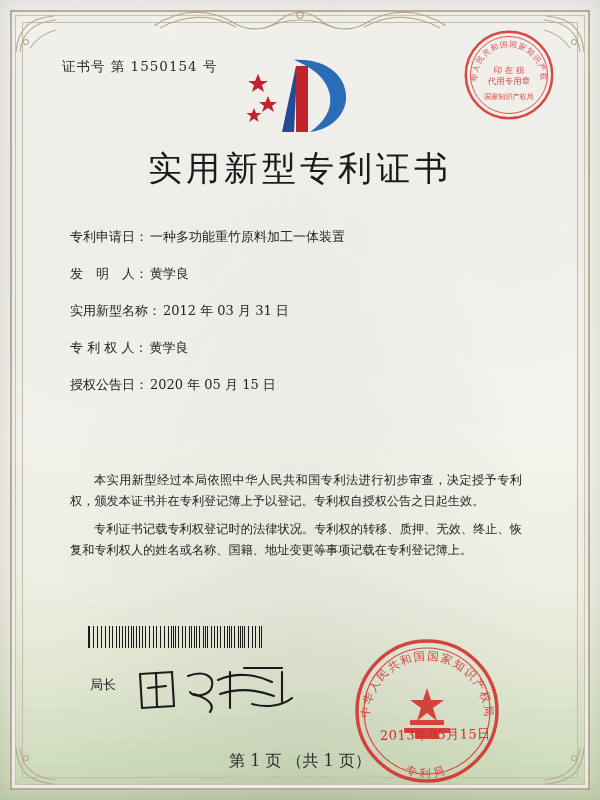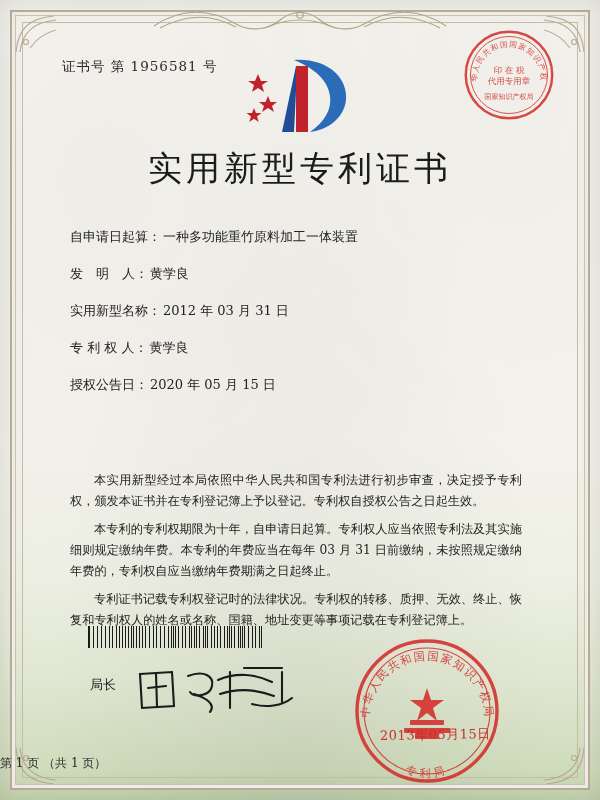--- a/index.html
+++ b/index.html
@@ -208,22 +208,23 @@
     color: #c9302c;
     letter-spacing: .5px;
     transform: rotate(-1deg);
   }
 
   .footer {
     position: absolute;
     bottom: 28px;
     left: 0;
     width: 100%;
-    font-family: "DejaVu Serif", serif;
-    font-size: 12px;
+    text-align: center;
+    font-family: "DejaVu Serif", serif;
+    font-size: 16px;
     color: #2b2b2b;
   }
   .edge-shadow {
     position: absolute;
     inset: 0;
     box-shadow: inset 0 0 26px rgba(90,85,70,.18);
     pointer-events: none;
   }
 </style>
 </head>
@@ -281,21 +282,21 @@
       <g fill="none" stroke="currentColor" stroke-width="1.2">
         <path d="M2 38 C 4 14, 16 4, 40 2"></path>
         <path d="M6 38 C 8 18, 20 8, 42 6"></path>
         <circle cx="12" cy="28" r="2.5"></circle>
       </g>
     </svg>
   </div>
 
   <div class="cert-no">
     <span>证书号</span>
-    <span>第 1956581 号</span>
+    <span>第 1550154 号</span>
   </div>
 
   <div class="seal-top">
     <svg viewBox="0 0 100 100" width="94" height="94">
       <circle cx="50" cy="50" r="46" fill="none" stroke="#d4322e" stroke-width="2.6"></circle>
       <circle cx="50" cy="50" r="41" fill="none" stroke="#d4322e" stroke-width="1"></circle>
       <path id="arcTop" d="M 16 54 A 34 34 0 0 1 84 54" fill="none"></path>
       <text class="seal-text" font-size="8.2" letter-spacing="1.2">
         <textPath href="#arcTop" startOffset="50%" text-anchor="middle">中华人民共和国国家知识产权局</textPath>
       </text>
@@ -315,21 +316,21 @@
         <polygon points="32,44 34.5,50 41,50 36,54 38,60 32,56 26,60 28,54 23,50 29.5,50"></polygon>
         <polygon points="18,56 20,61 25.5,61 21,64.5 22.7,70 18,66.8 13.3,70 15,64.5 10.5,61 16,61"></polygon>
       </g>
     </svg>
   </div>
 
   <div class="title">实用新型专利证书</div>
 
   <div class="fields">
     <div class="field-row">
-      <span class="field-label">自申请日起算：</span>
+      <span class="field-label">专利申请日：</span>
       <span class="field-value">一种多功能重竹原料加工一体装置</span>
     </div>
     <div class="field-row">
       <span class="field-label">发　明　人：</span>
       <span class="field-value">黄学良</span>
     </div>
     <div class="field-row">
       <span class="field-label">实用新型名称：</span>
       <span class="field-value">2012 年 03 月 31 日</span>
     </div>
@@ -338,21 +339,20 @@
       <span class="field-value">黄学良</span>
     </div>
     <div class="field-row compact">
       <span class="field-label">授权公告日：</span>
       <span class="field-value">2020 年 05 月 15 日</span>
     </div>
   </div>
 
   <div class="body-text">
     <p>本实用新型经过本局依照中华人民共和国专利法进行初步审查，决定授予专利权，颁发本证书并在专利登记簿上予以登记。专利权自授权公告之日起生效。</p>
-    <p>本专利的专利权期限为十年，自申请日起算。专利权人应当依照专利法及其实施细则规定缴纳年费。本专利的年费应当在每年 03 月 31 日前缴纳，未按照规定缴纳年费的，专利权自应当缴纳年费期满之日起终止。</p>
     <p>专利证书记载专利权登记时的法律状况。专利权的转移、质押、无效、终止、恢复和专利权人的姓名或名称、国籍、地址变更等事项记载在专利登记簿上。</p>
   </div>
 
   <div class="barcode">
       <i style="width: 2px; margin-right: 3px;"></i>
       <i style="width: 1px; margin-right: 3px;"></i>
       <i style="width: 1px; margin-right: 3px;"></i>
       <i style="width: 1px; margin-right: 3px;"></i>
       <i style="width: 1px; margin-right: 3px;"></i>
       <i style="width: 1px; margin-right: 2px;"></i>

